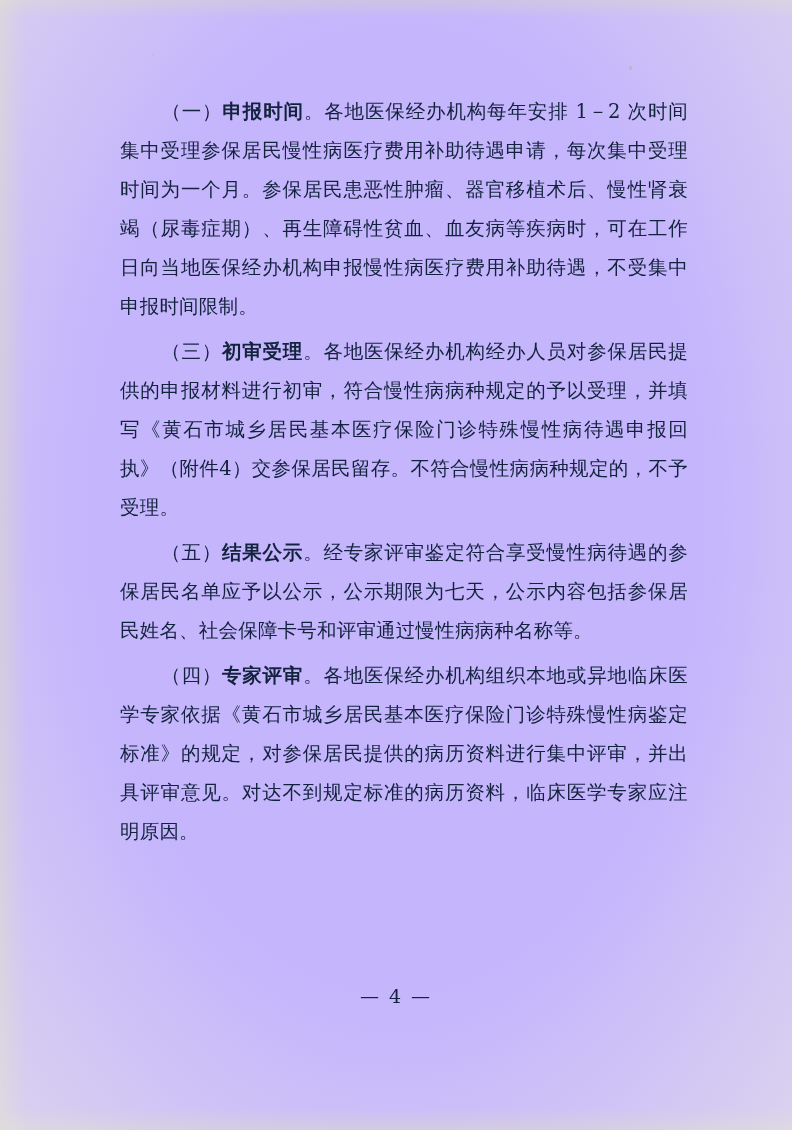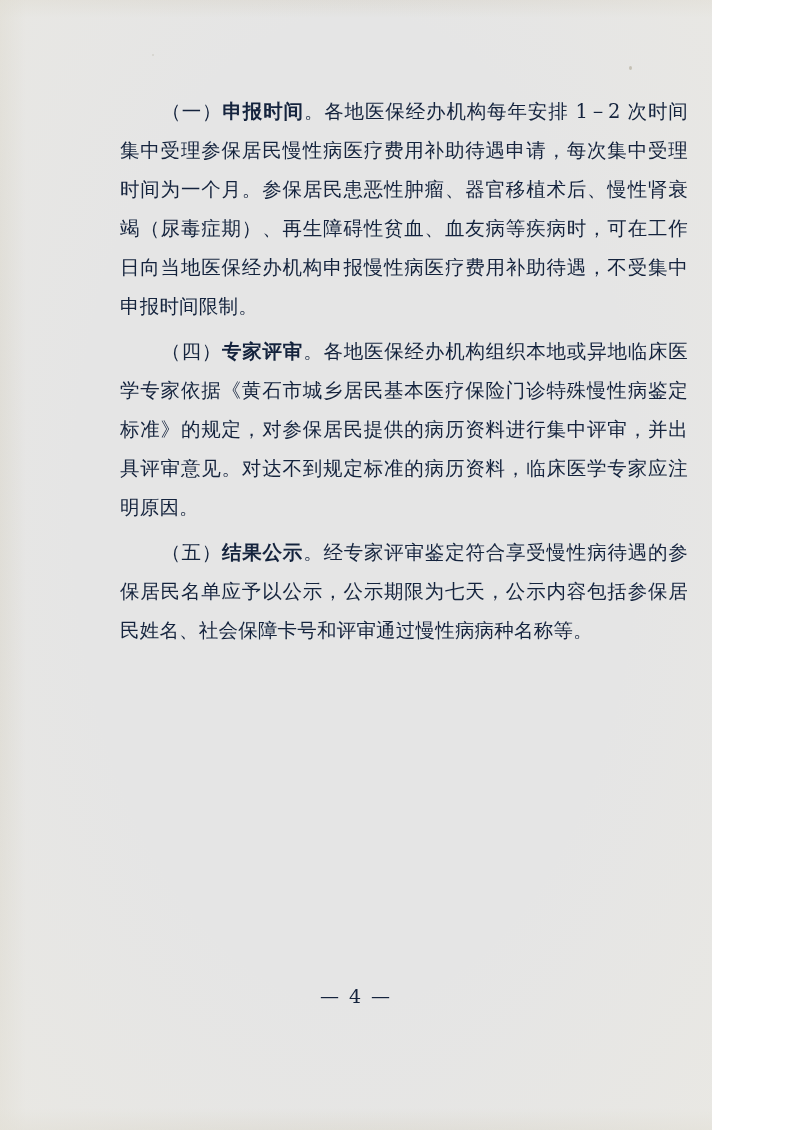--- a/index.html
+++ b/index.html
@@ -8,23 +8,23 @@
   }
   body {
     width: 800px;
     height: 1130px;
     background: #ffffff;
     font-family: "DejaVu Serif", serif;
     overflow: hidden;
   }
   .page {
     position: relative;
-    width: 712px;
+    width: 792px;
     height: 1130px;
-    background: #e5e5e5;
+    background: #c4b5fd;
     box-sizing: border-box;
   }
   
   .paper-tint {
     position: absolute;
     inset: 0;
     background:
       radial-gradient(ellipse at 50% 45%, rgba(255,255,255,0) 55%, rgba(236,234,226,0.55) 100%);
     pointer-events: none;
   }
@@ -103,25 +103,28 @@
   <div class="speck s1"></div>
   <div class="speck s2"></div>
 
   <div class="content">
 
     <p class="para">
       <span class="indent"></span>　　<span class="marker lead">（一）</span><span class="lead">申报时间</span><span>。各地医保经办机构每年安排 1－2 次时间集中受理参保居民慢性病医疗费用补助待遇申请，每次集中受理时间为一个月。参保居民患恶性肿瘤、器官移植术后、慢性肾衰竭（尿毒症期）、再生障碍性贫血、血友病等疾病时，可在工作日向当地医保经办机构申报慢性病医疗费用补助待遇，不受集中申报时间限制。</span>
     </p>
 
 
-
     <p class="para">
-      <span class="indent"></span>　　<span class="marker lead">（四）</span><span class="lead">专家评审</span><span>。各地医保经办机构组织本地或异地临床医学专家依据《黄石市城乡居民基本医疗保险门诊特殊慢性病鉴定标准》的规定，对参保居民提供的病历资料进行集中评审，并出具评审意见。对达不到规定标准的病历资料，临床医学专家应注明原因。</span>
+      <span class="indent"></span>　　<span class="marker lead">（三）</span><span class="lead">初审受理</span><span>。各地医保经办机构经办人员对参保居民提供的申报材料进行初审，符合慢性病病种规定的予以受理，并填写《黄石市城乡居民基本医疗保险门诊特殊慢性病待遇申报回执》（附件4）交参保居民留存。不符合慢性病病种规定的，不予受理。</span>
     </p>
 
     <p class="para">
       <span class="indent"></span>　　<span class="marker lead">（五）</span><span class="lead">结果公示</span><span>。经专家评审鉴定符合享受慢性病待遇的参保居民名单应予以公示，公示期限为七天，公示内容包括参保居民姓名、社会保障卡号和评审通过慢性病病种名称等。</span>
+    </p>
+
+    <p class="para">
+      <span class="indent"></span>　　<span class="marker lead">（四）</span><span class="lead">专家评审</span><span>。各地医保经办机构组织本地或异地临床医学专家依据《黄石市城乡居民基本医疗保险门诊特殊慢性病鉴定标准》的规定，对参保居民提供的病历资料进行集中评审，并出具评审意见。对达不到规定标准的病历资料，临床医学专家应注明原因。</span>
     </p>
 
   </div>
 
   <div class="pagenum">— 4 —</div>
 </div>
 
 </body></html>

